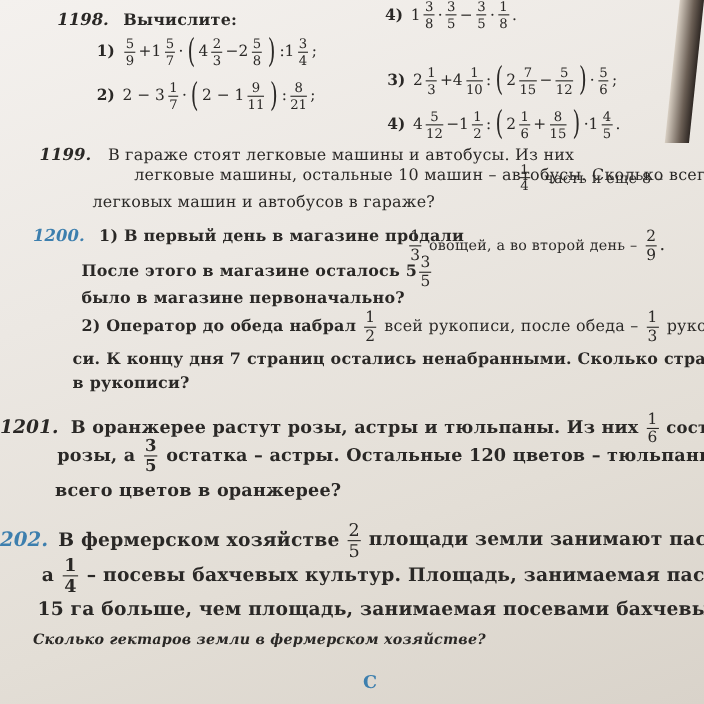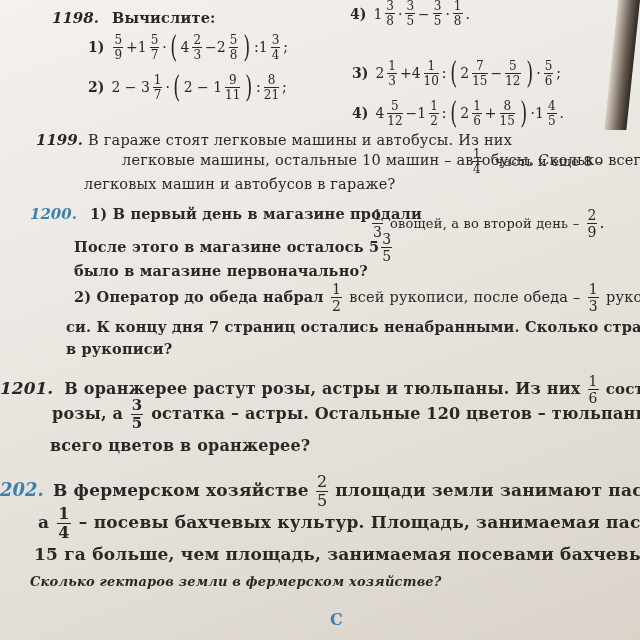--- a/index.html
+++ b/index.html
@@ -151,21 +151,21 @@
       <span>15</span>
     </span><span class="paren">)</span>·1<span class="frac">
       <span class="n">4</span>
       <span class="bar"></span>
       <span>5</span>
     </span>.
 </div>
 
 <div class="abs" style="left:36px;top:130px;">
   <span class="num">1199.</span>
-  <span class="txt" style="margin-left:0;">В гараже стоят легковые машины и автобусы. Из них</span>
+  <span class="txt" style="margin-left:10px;">В гараже стоят легковые машины и автобусы. Из них</span>
 </div>
 <div class="abs txt" style="left:86px;top:152px;margin-left:36px;">легковые машины, остальные 10 машин – автобусы. Сколько всего</div>
 <div class="abs" style="left:470px;top:148px;">
   <span class="frac">
       <span class="n">1</span>
       <span class="bar"></span>
       <span>4</span>
     </span>
   <span class="txt" style="font-size:13px;margin-left:6px;">часть и еще 8 –</span>
 </div>

